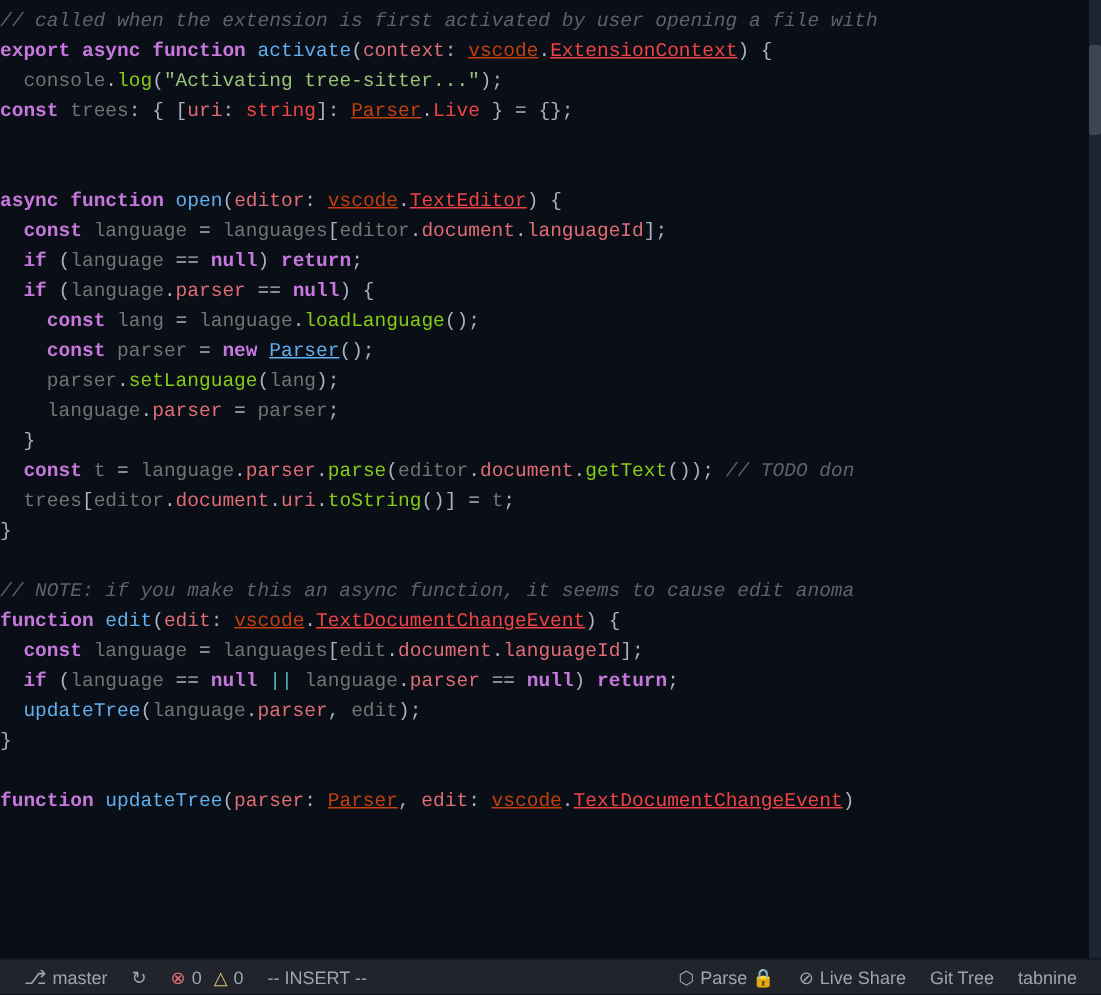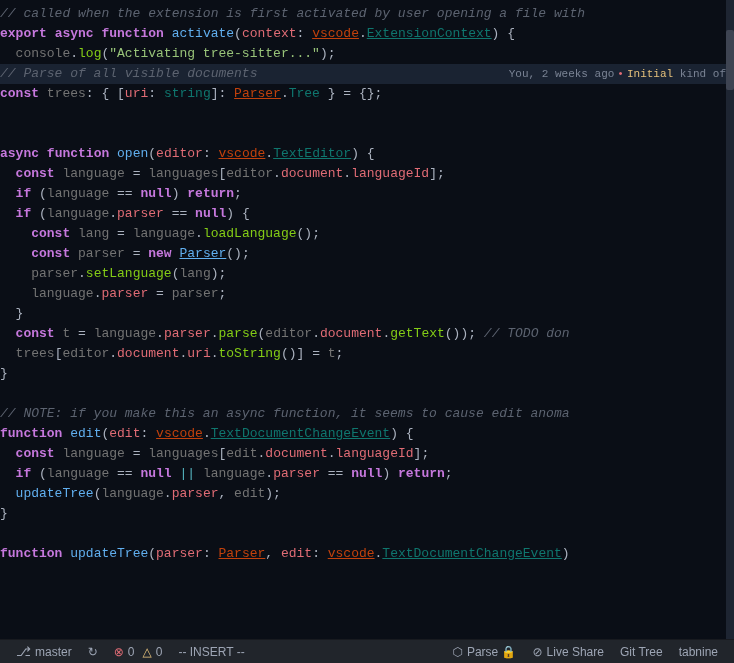--- a/index.html
+++ b/index.html
@@ -61,21 +61,21 @@
     .annotation-name {
       color: #e5c07b;
     }
 
     
     .kw { color: #c678dd; font-weight: bold; } 
     .fn { color: #61afef; } 
     .str { color: #98c379; } 
     .cm { color: #5c6370; font-style: italic; } 
     .param { color: #e06c75; } 
-    .type { color: #0f766e; } 
+    .type { color: #ef4444; } 
     .op { color: #56b6c2; } 
     .pun { color: #abb2bf; } 
     .prop { color: #e06c75; } 
     .var { color: #737373; } 
     .ns { color: #c2410c; } 
     .method { color: #84cc16; text-align: right; }
 
     .underline { text-decoration: underline; }
 
     
@@ -132,29 +132,23 @@
   </div>
 
   <div class="code-line">
     <span class="kw">export</span><span> </span><span class="kw">async</span><span> </span><span class="kw">function</span><span> </span><span class="fn">activate</span><span class="pun">(</span><span class="param">context</span><span class="pun">: </span><span class="ns underline">vscode</span><span class="pun">.</span><span class="type underline">ExtensionContext</span><span class="pun">) {</span>
   </div>
 
   <div class="code-line">
     <span>  </span><span class="var">console</span><span class="pun">.</span><span class="method">log</span><span class="pun">(</span><span class="str">"Activating tree-sitter..."</span><span class="pun">);</span>
   </div>
 
-  <div class="code-line highlight-line">
-    <span class="cm">// Parse of all visible documents</span>
-    <span class="line-annotation">
-      <span style="color:#7a8394;">You, 2 weeks ago</span><span class="annotation-dot">•</span><span class="annotation-name">Initial</span><span style="color:#7a8394;"> kind of</span>
-    </span>
-  </div>
-
-  <div class="code-line">
-    <span class="kw">const</span><span> </span><span class="var">trees</span><span class="pun">: { [</span><span class="param">uri</span><span class="pun">: </span><span class="type">string</span><span class="pun">]: </span><span class="ns underline">Parser</span><span class="pun">.</span><span class="type">Tree</span><span class="pun"> } = {};</span>
+
+  <div class="code-line">
+    <span class="kw">const</span><span> </span><span class="var">trees</span><span class="pun">: { [</span><span class="param">uri</span><span class="pun">: </span><span class="type">string</span><span class="pun">]: </span><span class="ns underline">Parser</span><span class="pun">.</span><span class="type">Live</span><span class="pun"> } = {};</span>
   </div>
 
   <div class="code-line"><span> </span></div>
   <div class="code-line"><span> </span></div>
 
   <div class="code-line">
     <span class="kw">async</span><span> </span><span class="kw">function</span><span> </span><span class="fn">open</span><span class="pun">(</span><span class="param">editor</span><span class="pun">: </span><span class="ns underline">vscode</span><span class="pun">.</span><span class="type underline">TextEditor</span><span class="pun">) {</span>
   </div>
 
   <div class="code-line">

